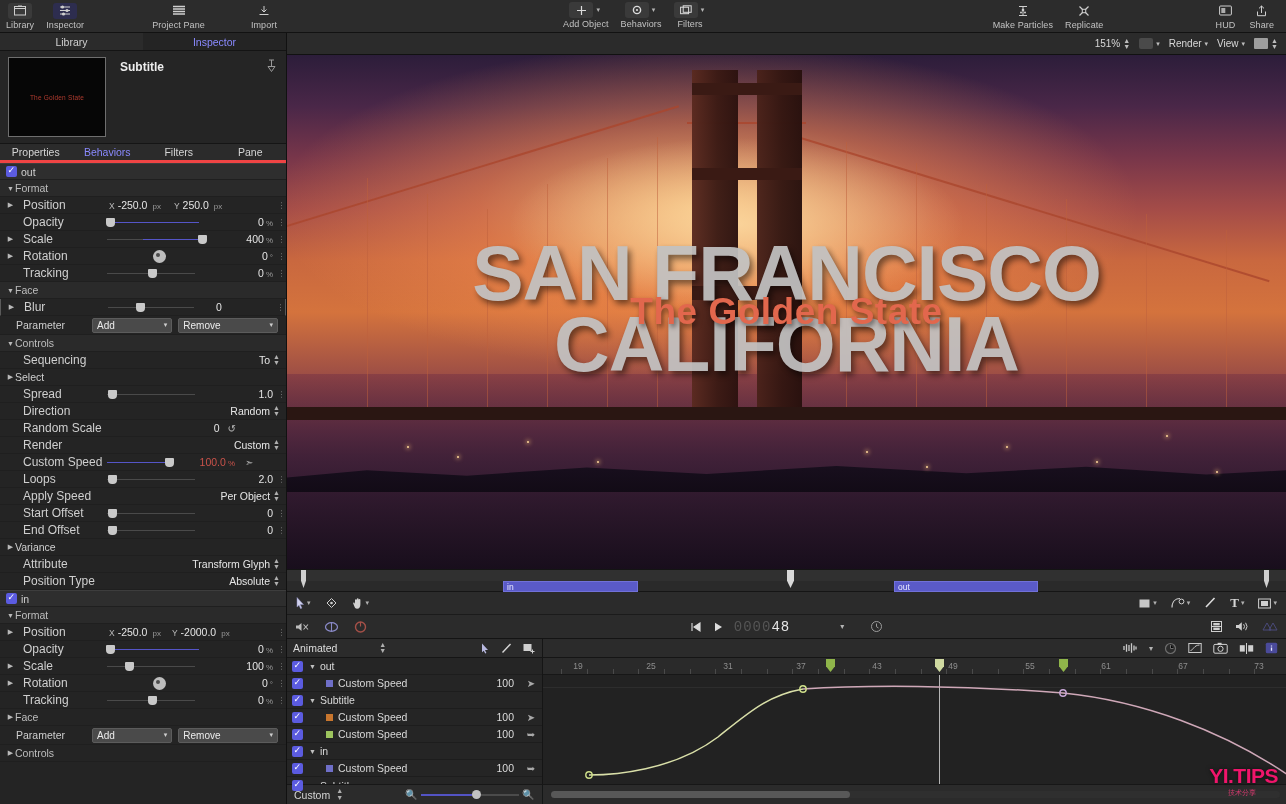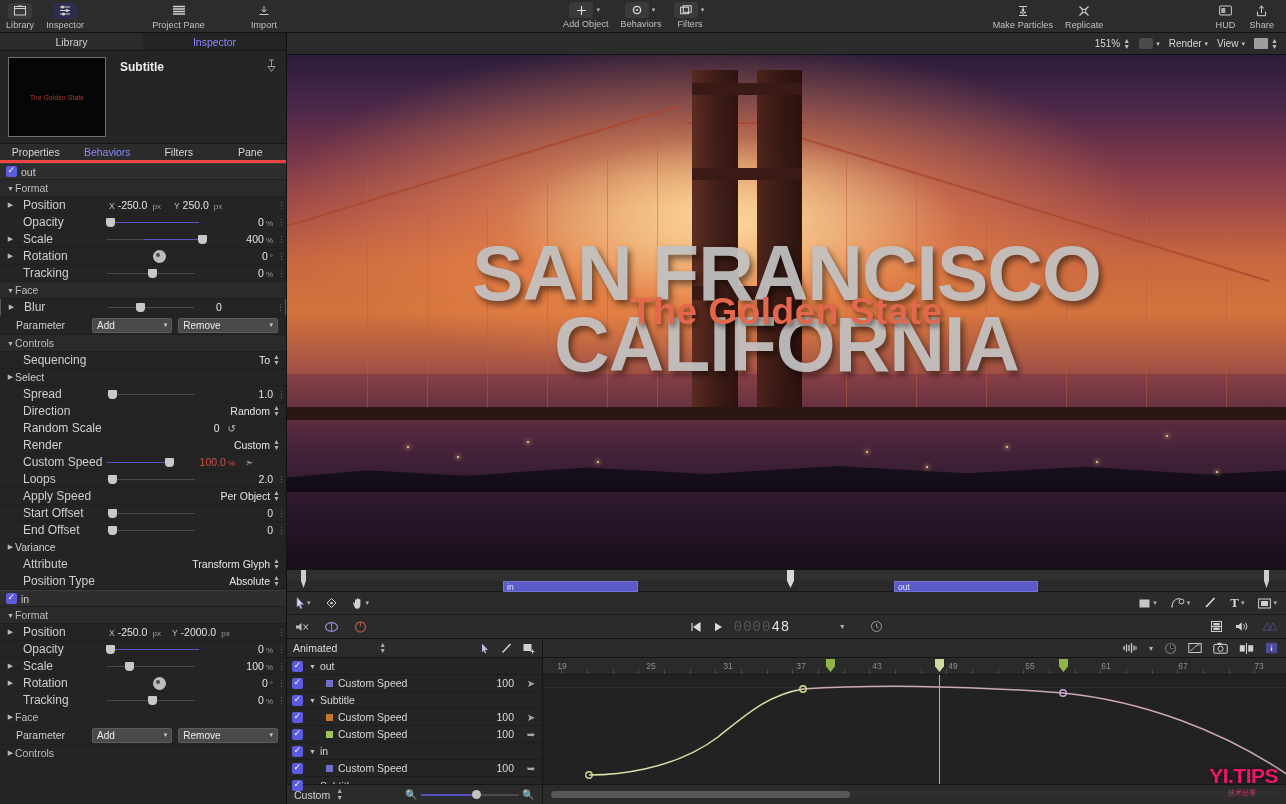--- a/index.html
+++ b/index.html
@@ -1146,21 +1146,21 @@
             <div class="kf-row" style="border-bottom:none;">
               <span class="kf-cb"></span>
               <span class="kf-tri">▼</span>
               <span class="kf-name">Subtitle</span>
             </div>
 
           </div>
 
           <div class="kf-graph">
             <div class="ruler">
-              <span class="rtick" style="left:19px">19</span>
+              <span class="rtick" style="left:35px">19</span>
               <span class="rtick" style="left:108px">25</span>
               <span class="rtick" style="left:185px">31</span>
               <span class="rtick" style="left:258px">37</span>
               <span class="rtick" style="left:334px">43</span>
               <span class="rtick" style="left:410px">49</span>
               <span class="rtick" style="left:487px">55</span>
               <span class="rtick" style="left:563px">61</span>
               <span class="rtick" style="left:640px">67</span>
               <span class="rtick" style="left:716px">73</span>
               <span class="rmark" style="left:18px"></span>

